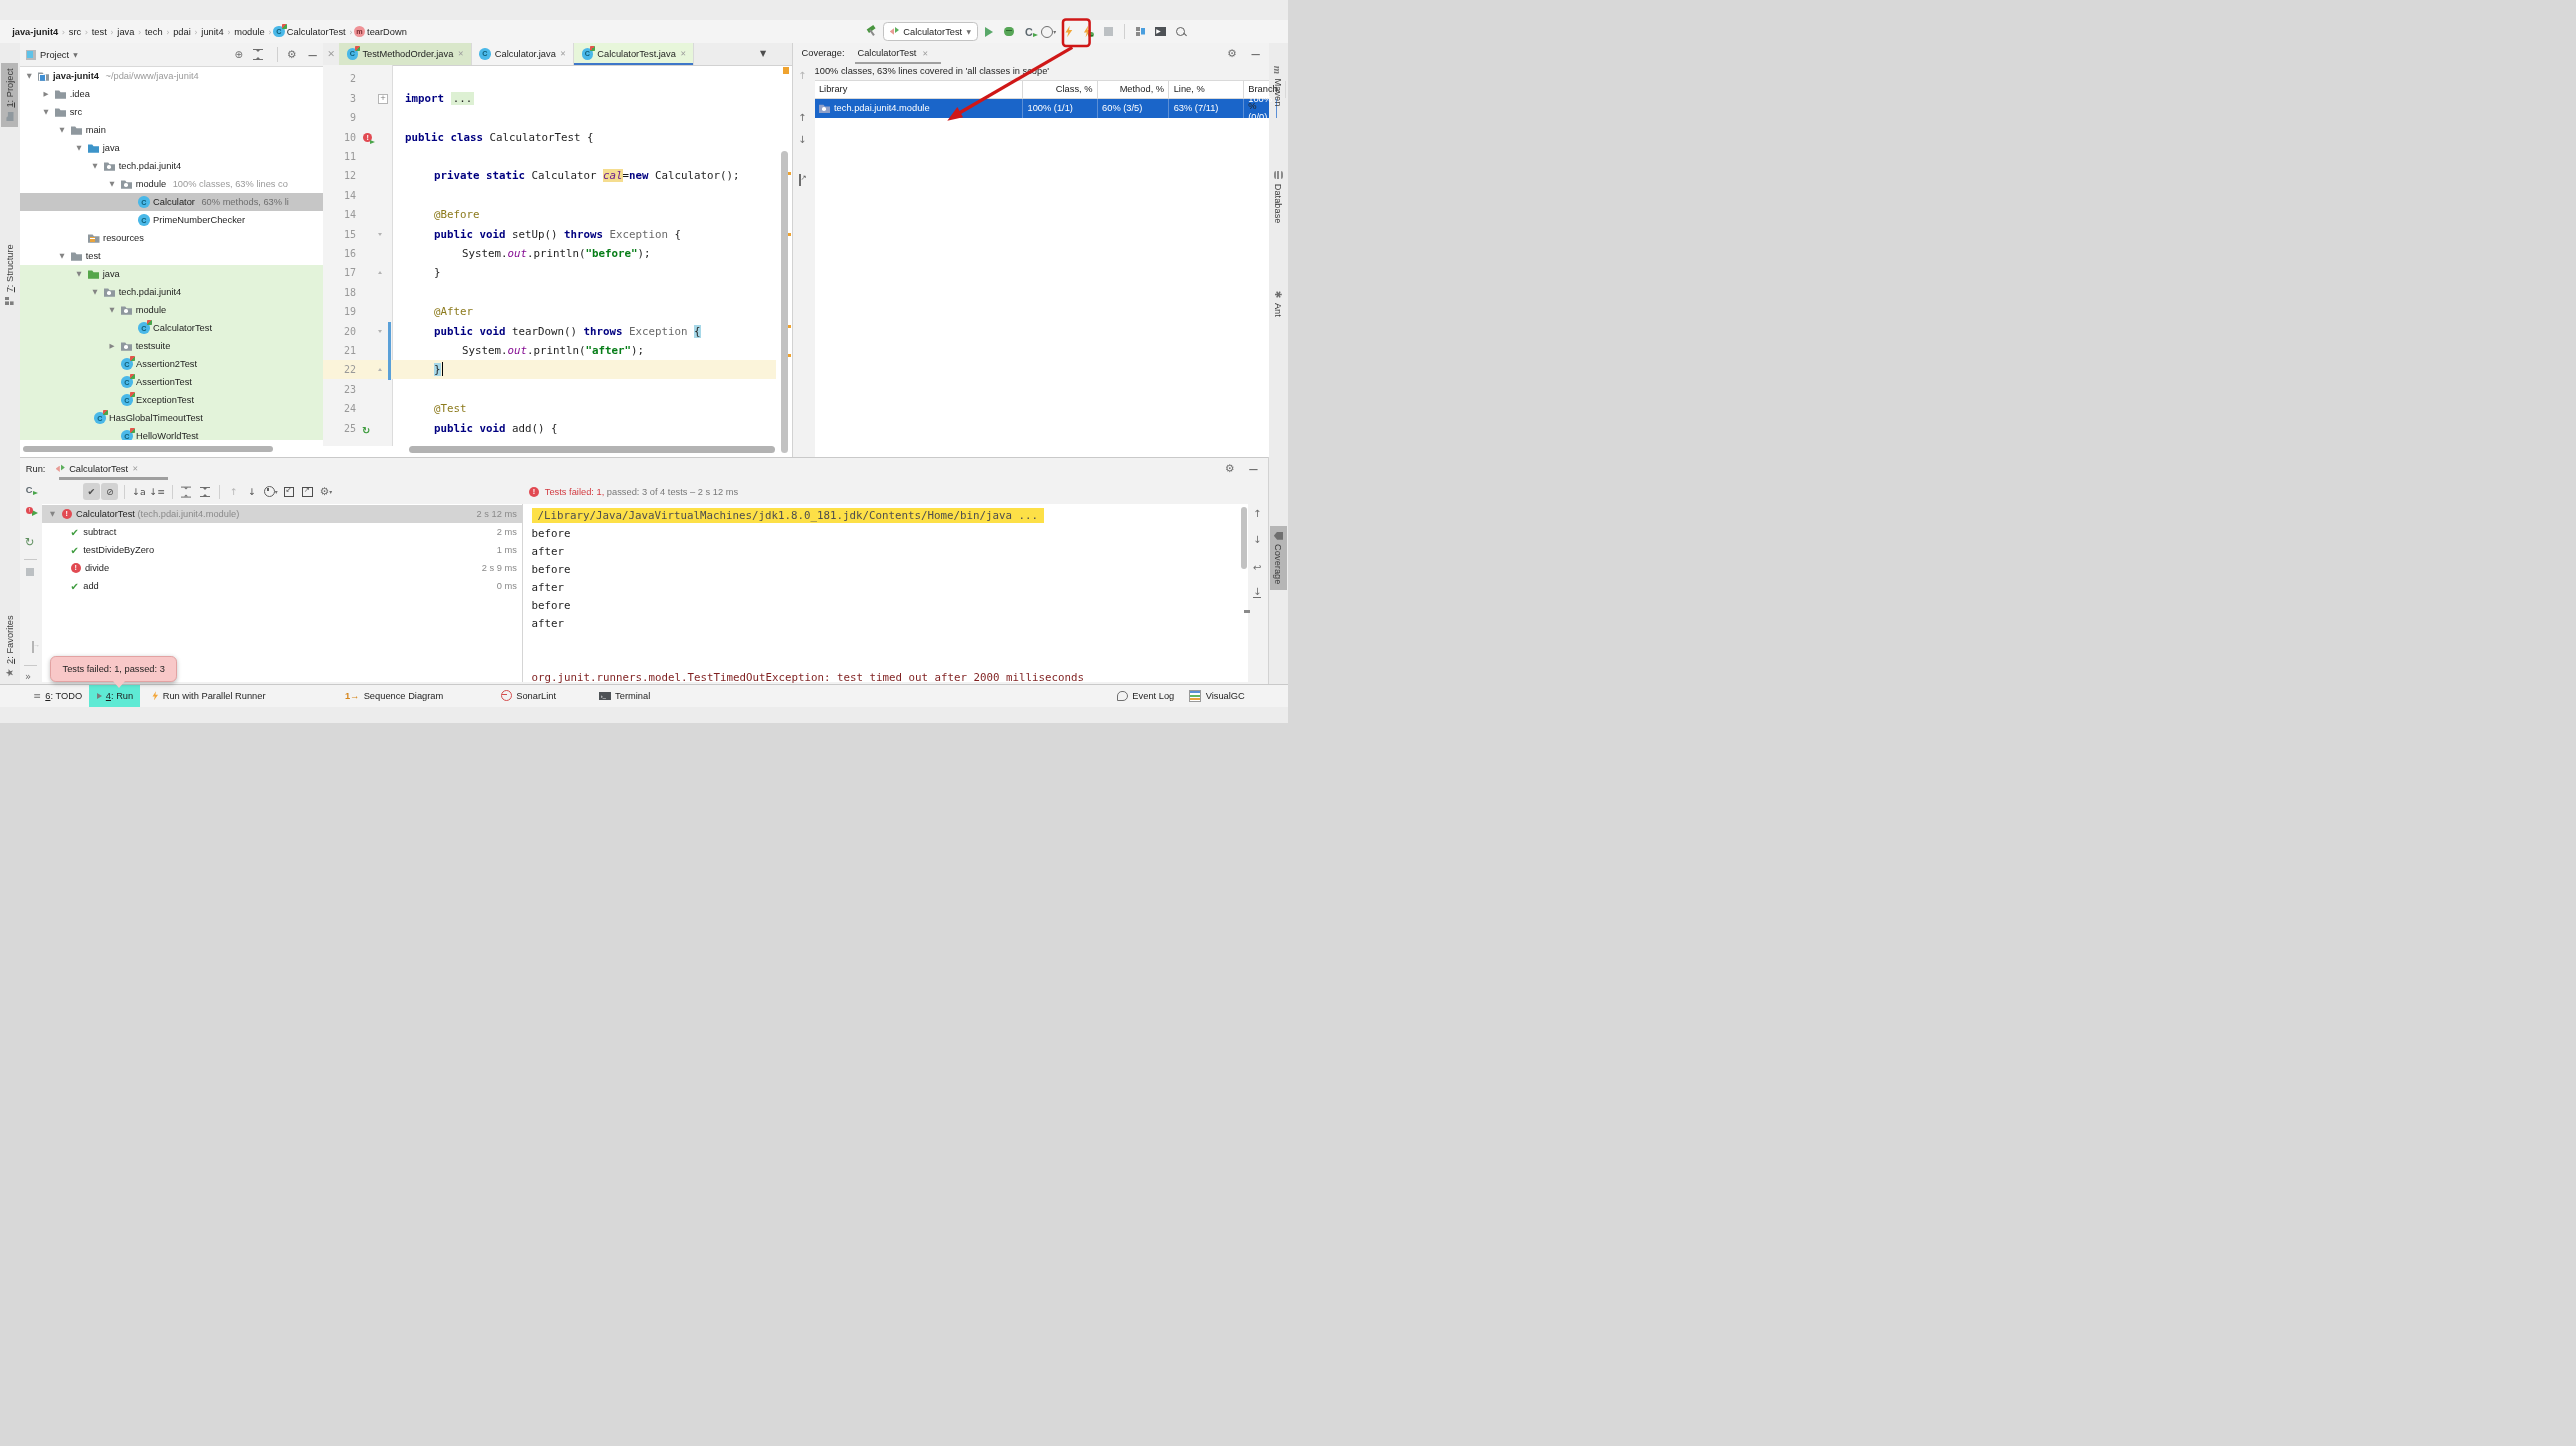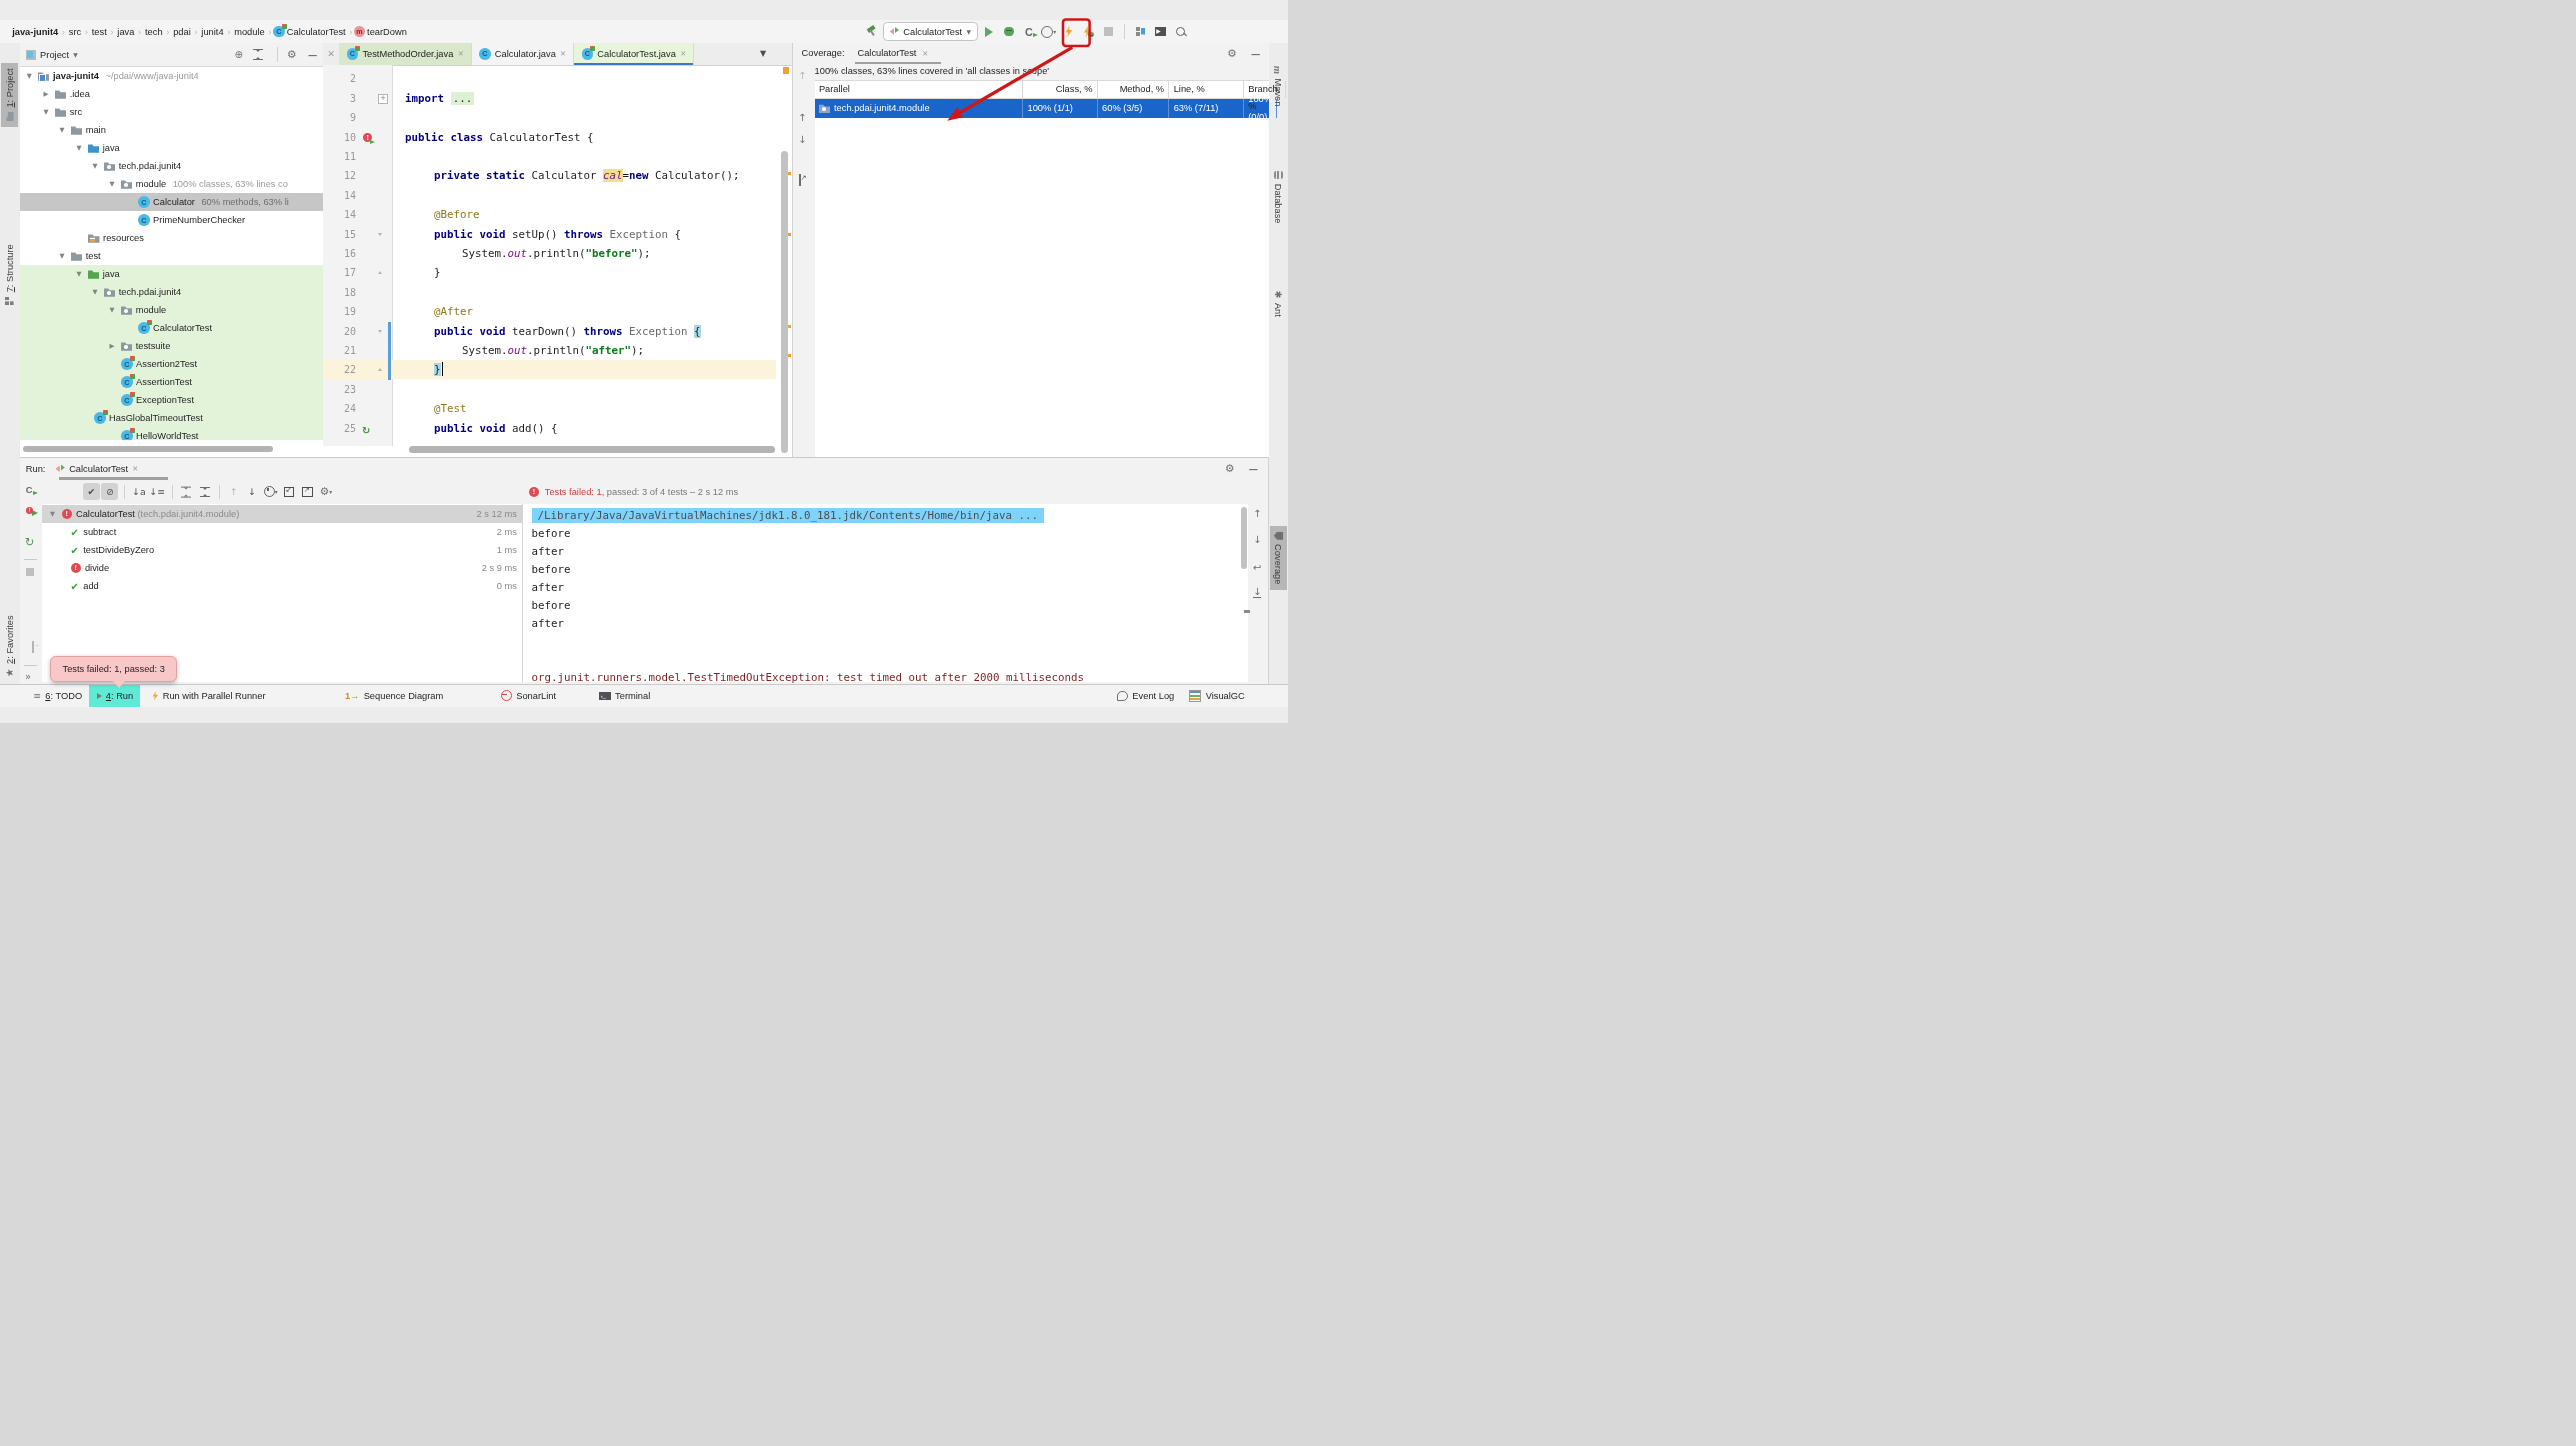--- a/index.html
+++ b/index.html
@@ -128,21 +128,21 @@
   .sorta{font-size:9.3px;color:#4e4e4e}
   .runtree{position:absolute;left:21.6px;top:46px;width:481px;bottom:2.9px;background:#fff}
   .runrow{position:absolute;left:0;right:0;height:18px;display:flex;align-items:center;gap:4.3px;padding-left:5.8px}
   .runrow.sel{background:#d4d4d4}
   .rtime{position:absolute;right:5.8px;color:#8a8a8a}
   .erri{width:10px;height:10px;border-radius:50%;background:#e14a52;color:#fff;font-size:7.2px;font-weight:bold;text-align:center;line-height:10px;flex:none}
   .erri::before{content:"!"}
   .oki{color:#3f9c3f;font-weight:bold;font-size:10px;flex:none}
   .console{position:absolute;left:502px;top:46px;width:725px;bottom:2.9px;background:#fff;border-left:0.7px solid #d5d5d5}
   .cline{position:absolute;left:8.6px;font-family:"DejaVu Sans Mono",monospace;font-size:10.8px;white-space:nowrap}
-  .cmdline{background:#7dd3fc;color:#4e4e4e;padding:0.7px 5.8px}
+  .cmdline{background:#fde047;color:#4e4e4e;padding:0.7px 5.8px}
   .excline{color:#7f1f1f}
   .lstrip{position:absolute;left:0;top:21.6px;width:21.6px;bottom:0}
   .lstrip .ic, .rstrip .ic{position:absolute;left:5px;color:#6e6e6e;font-size:10px}
   .rstrip{position:absolute;right:0;top:46px;width:20px;bottom:2.9px}
   .sep-h{position:absolute;left:3.6px;width:13px;height:0.7px;background:#c9c9c9}
   .rrfail{position:relative;width:10px;height:10px}
   .rrfail::before{content:"";position:absolute;left:0;top:1.4px;border-top:3.6px solid transparent;border-bottom:3.6px solid transparent;border-left:6.5px solid #4aa54a}
   .rrfail::after{content:"!";position:absolute;right:-1.4px;top:-1.4px;width:7.2px;height:7.2px;border-radius:50%;background:#e14a52;color:#fff;font-size:5.8px;line-height:7.2px;text-align:center}
   .camico{width:10px;height:8px;background:#b5b5b5;border-radius:1.4px;position:relative}
   .camico::after{content:"";position:absolute;left:2.9px;top:1.4px;width:4.3px;height:4.3px;border-radius:50%;background:#f2f2f2}
@@ -552,21 +552,21 @@
     <div class="ab nowrap" style="left:21.6px;top:23px">100% classes, 63% lines covered in 'all classes in scope'</div>
     
     <span class="sideico g" style="top:27px;color:#b5b5b5">↑</span>
     <span class="ab" style="left:5px;top:49px"><span class="structico"></span></span>
     <span class="sideico g" style="top:69px">↑</span>
     <span class="sideico g" style="top:91px">↓</span>
     <span class="ab expico" style="left:5.8px;top:112px;border-color:#6e6e6e"></span>
     
     <div id="covtable">
       <div class="covhead">
-        <div class="c-el">Parallel</div>
+        <div class="c-el">Library</div>
         <div class="c-cl" style="text-align:right">Class, %</div>
         <div class="c-me" style="text-align:right">Method, %</div>
         <div class="c-li">Line, %</div>
         <div class="c-br">Branch, %</div>
       </div>
       <div class="covrow">
         <div class="c-el">
             <span class="fold pkg" style="background:#8fa0c9"></span>
             <span>tech.pdai.junit4.module</span>
           </div>

